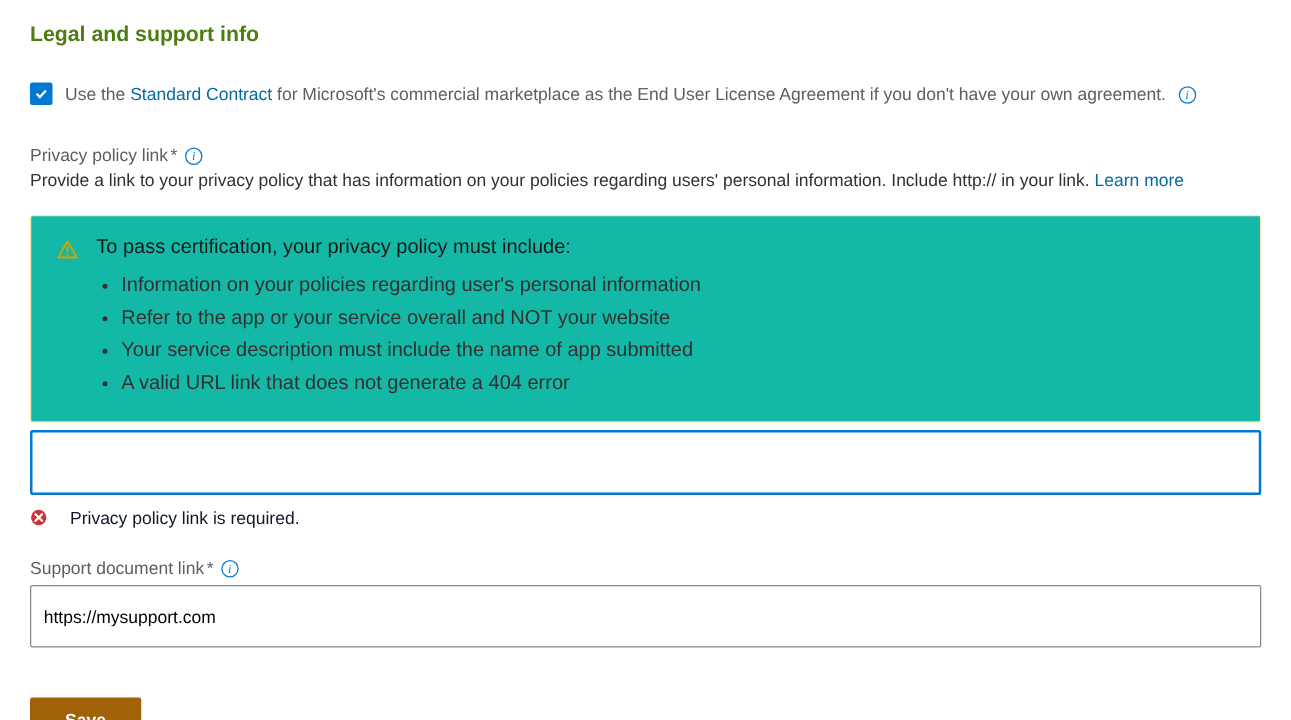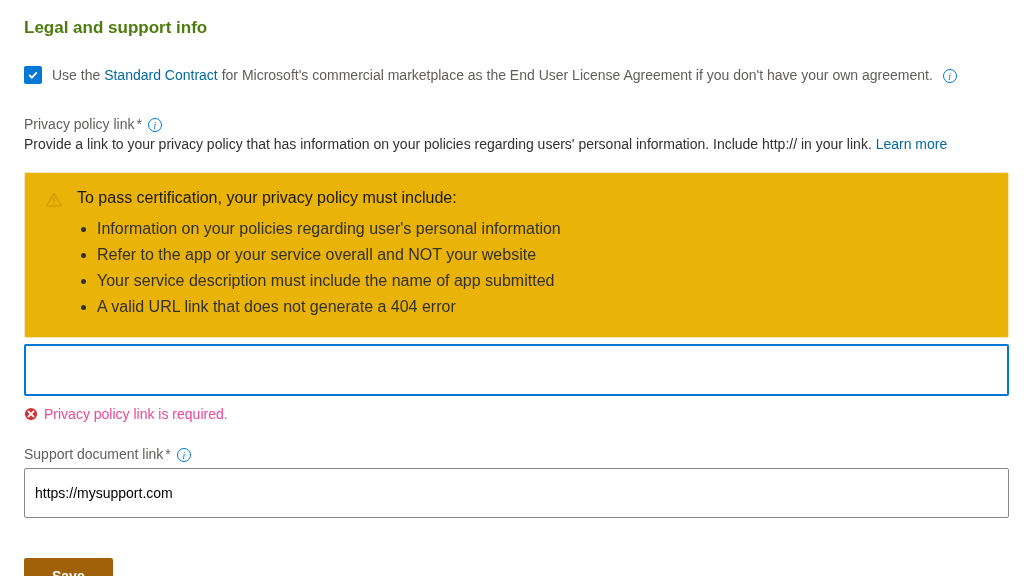--- a/index.html
+++ b/index.html
@@ -78,21 +78,21 @@
     }
     .required-star {
       margin-left: 2px;
     }
     .field-desc {
       color: #323130;
       font-size: 14px;
       margin-bottom: 20px;
     }
     .alert-box {
-      background: #eab308;
+      background: #14b8a6;
       border: 1px solid #f2e7b5;
       border-radius: 2px;
       padding: 16px 20px;
       margin-bottom: 6px;
       display: flex;
       gap: 14px;
       align-items: flex-start;
     }
     .warn-icon {
       flex-shrink: 0;
@@ -139,22 +139,23 @@
       gap: 6px;
       margin-top: 10px;
       margin-bottom: 24px;
     }
     .error-icon {
       width: 14px;
       height: 14px;
       flex-shrink: 0;
     }
     .error-text {
-      color: #ec4899;
-      font-size: 14px;
+      color: #0f172a;
+      font-size: 14px;
+      margin-left: 12px;
     }
     .support-section {
       margin-bottom: 40px;
     }
     .save-btn {
       background: #a16207;
       color: #ffffff;
       border: none;
       padding: 10px 28px;
       font-size: 14px;

